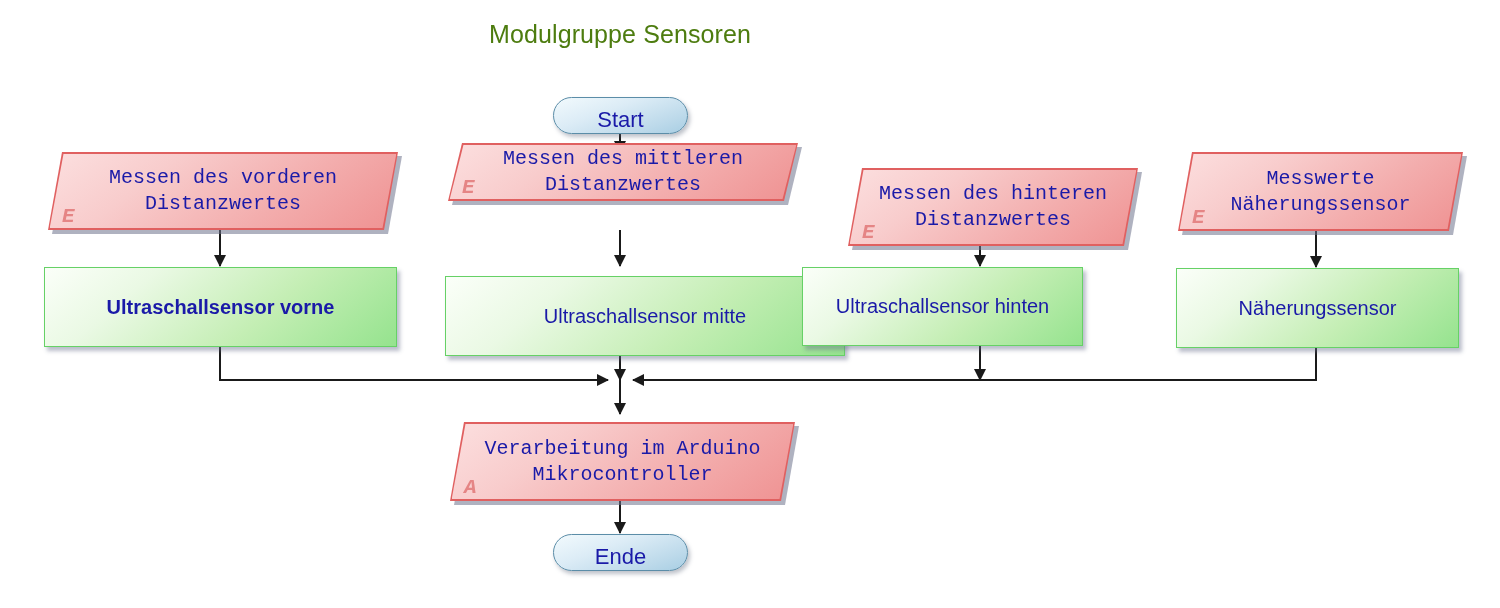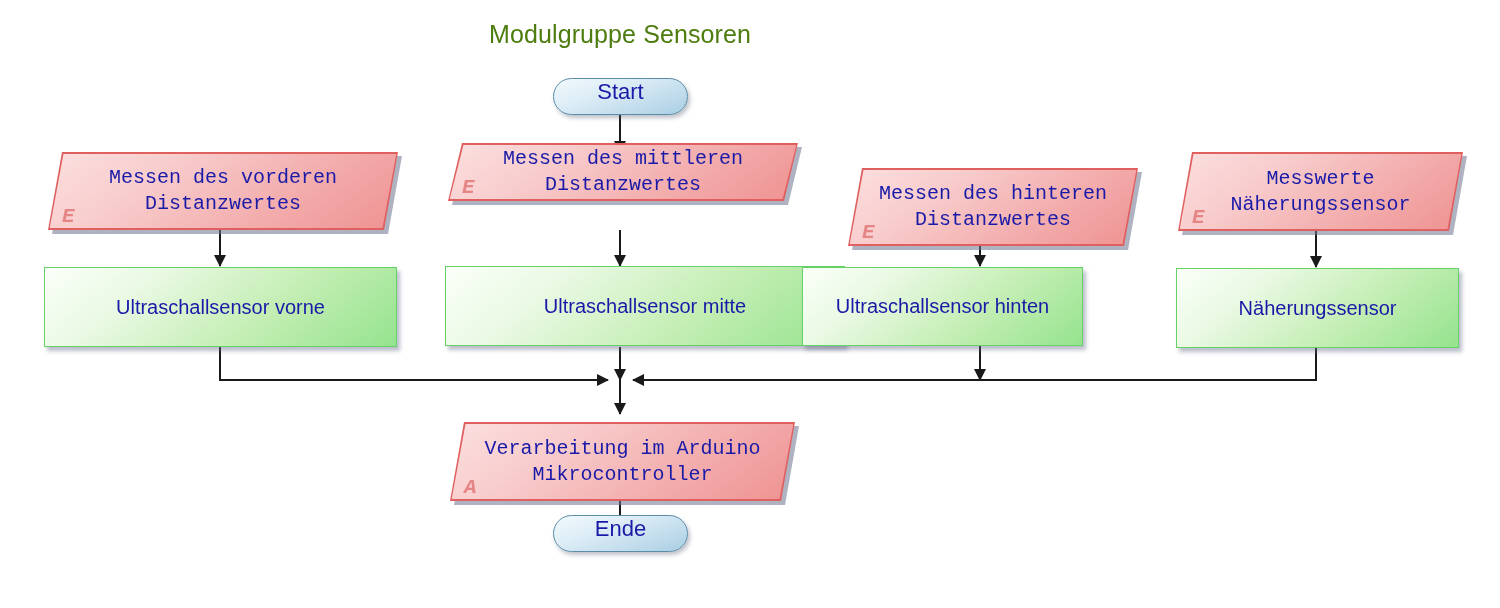--- a/index.html
+++ b/index.html
@@ -33,24 +33,25 @@
 
   
   .terminator {
     position: absolute;
     box-sizing: border-box;
     border: 1.5px solid #5b8da8;
     border-radius: 999px;
     background: linear-gradient(160deg, #f2fafd 0%, #dcecf6 38%, #bcd9ea 78%, #a8cee3 100%);
     box-shadow: 2px 3px 4px rgba(90,100,120,0.40);
     display: flex;
-    align-items: flex-start;
+    align-items: flex-end;
     justify-content: center;
     color: #1a1aa8;
     font-size: 22px;
+    margin-top: 19px;
   }
 
   
   .parallelogram {
     position: absolute;
     font-family: Liberation Mono, monospace;
   }
   .parallelogram .pgram-shadow,
   .parallelogram .pgram-body {
     position: absolute;
@@ -191,25 +192,25 @@
 
   <div class="parallelogram" style="left:1178px; top:152px; width:285px; height:79px; --skew:14px;">
     <div class="pgram-shadow"></div>
     <div class="pgram-border"></div>
     <div class="pgram-inner"></div>
     <div class="pgram-label">Messwerte
 Näherungssensor</div>
     <div class="pgram-marker">E</div>
   </div>
 
-  <div class="process" style="left:44px; top:267px; width:353px; height:80px;">
+  <div class="process" style="left:44px; top:267px; width:353px; height:80px;font-weight:bold;">
     <span>Ultraschallsensor vorne</span>
   </div>
 
-  <div class="process" style="left:445px; top:266px; width:400px; height:80px;">
+  <div class="process" style="left:445px; top:276px; width:400px; height:80px;">
     <span>Ultraschallsensor mitte</span>
   </div>
 
   <div class="process" style="left:802px; top:267px; width:281px; height:79px;text-align:right;">
     <span>Ultraschallsensor hinten</span>
   </div>
 
   <div class="process" style="left:1176px; top:268px; width:283px; height:80px;">
     <span>Näherungssensor</span>
   </div>

